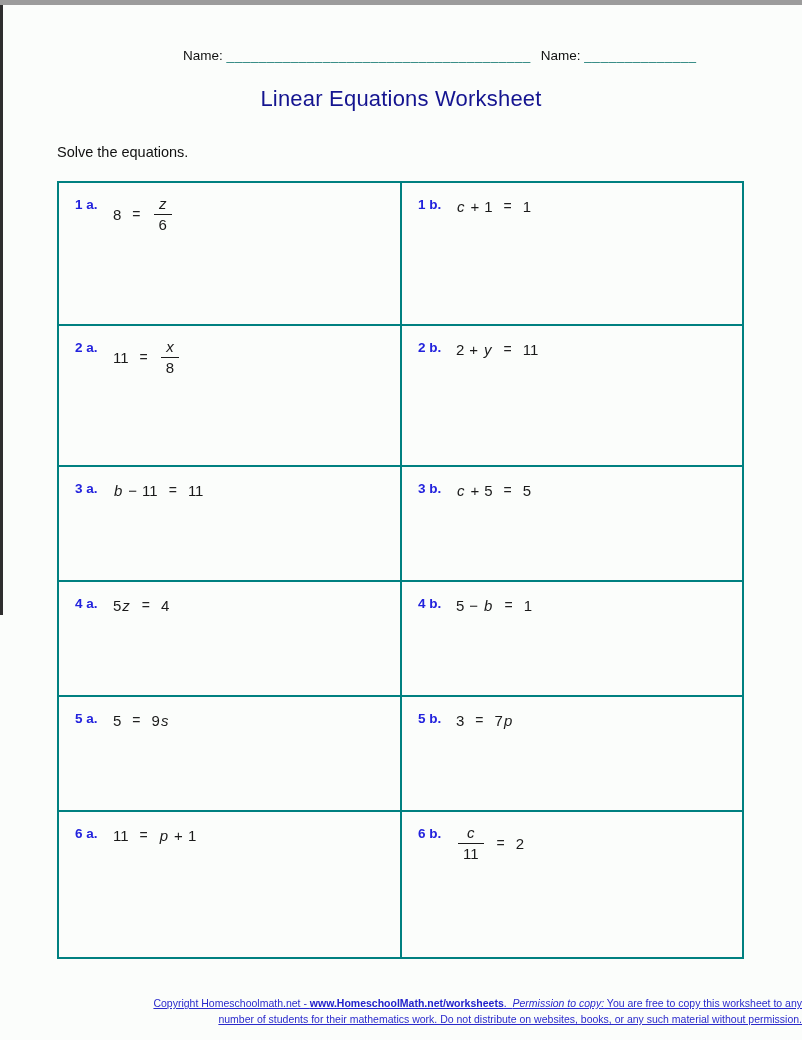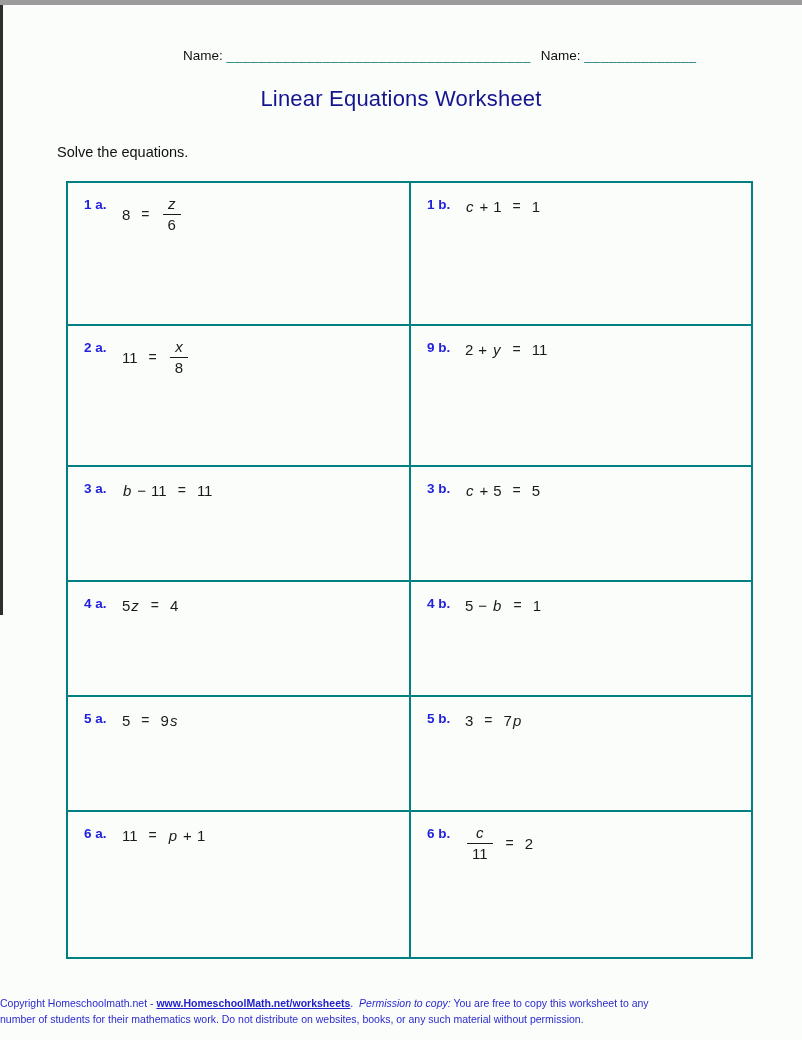--- a/index.html
+++ b/index.html
@@ -12,21 +12,21 @@
   .fld-label{font-weight:normal;color:#111;}
   .blank-line{color:#0f766e;letter-spacing:0.5px;}
   .date-group{margin-left:10px;}
 
   .title{position:absolute;top:86px;left:0;width:100%;text-align:center;
          font-size:22px;font-weight:normal;color:#141490;letter-spacing:0.2px;}
 
   .instruction{position:absolute;top:144px;left:57px;font-size:14.5px;color:#111;}
 
   .ptable{position:absolute;top:181px;left:57px;width:687px;box-sizing:border-box;
-          border:2px solid #008080;margin-left:9px;}
+          border:2px solid #008080;}
   .prow{display:flex;box-sizing:border-box;border-bottom:2px solid #008080;}
   .prow:last-child{border-bottom:none;}
   .prow:nth-child(1){height:143px;}
   .prow:nth-child(2){height:141px;}
   .prow:nth-child(3){height:115px;}
   .prow:nth-child(4){height:115px;justify-content:center;}
   .prow:nth-child(5){height:115px;}
   .prow:nth-child(6){height:145px;}
   .pcell{box-sizing:border-box;padding:12px 8px 0 16px;display:flex;align-items:flex-start;}
   .pcell.col-a{width:343px;border-right:2px solid #008080;}
@@ -34,22 +34,22 @@
   .plabel{color:#2222dd;font-weight:bold;font-size:13.5px;flex:0 0 38px;padding-top:2px;white-space:pre;}
   .equation{display:inline-flex;align-items:center;font-size:15px;color:#1a1a1a;min-height:22px;}
   .tok{white-space:pre;}
   .tok-v{font-style:italic;padding:0 1px;}
   .tok-op{margin:0 5px;}
   .tok-eq{margin:0 11px;font-size:14px;color:#222;}
   .frac{display:inline-flex;flex-direction:column;align-items:center;margin:0 2px;}
   .fnum,.fden{padding:0 5px;line-height:1.15;white-space:pre;}
   .fbar{align-self:stretch;height:0;border-top:1.6px solid #1a1a1a;margin:1.5px 0;}
 
-  .footer{position:absolute;top:995px;left:0;width:100%;text-align:left;
-          font-size:10.5px;color:#2a2acc;line-height:1.55;}
+  .footer{position:absolute;top:995px;left:0;width:100%;text-align:right;
+          font-size:10.5px;color:#2a2acc;line-height:1.55;text-decoration:underline;}
   .footer span{white-space:pre-wrap;}
   .footer .link{font-weight:bold;text-decoration:underline;color:#2222cc;cursor:pointer;}
   .footer .perm{font-style:italic;}
 </style>
 </head>
 <body>
 
 <div class="page">
   <div class="top-strip"></div>
   <div class="left-strip"></div>
@@ -94,21 +94,21 @@
             <span class="tok tok-n">11</span>
             <span class="tok tok-eq">=</span>
             <span class="frac">
               <span class="fnum tok-v">x</span>
               <span class="fbar"></span>
               <span class="fden">8</span>
             </span>
           </span>
         </div>
         <div class="pcell col-b">
-          <span class="plabel">9 b.</span>
+          <span class="plabel">2 b.</span>
           <span class="equation">
             <span class="tok tok-n">2</span>
             <span class="tok tok-op">+</span>
             <span class="tok tok-v">y</span>
             <span class="tok tok-eq">=</span>
             <span class="tok tok-n">11</span>
           </span>
         </div>
       </div>
       <div class="prow">

